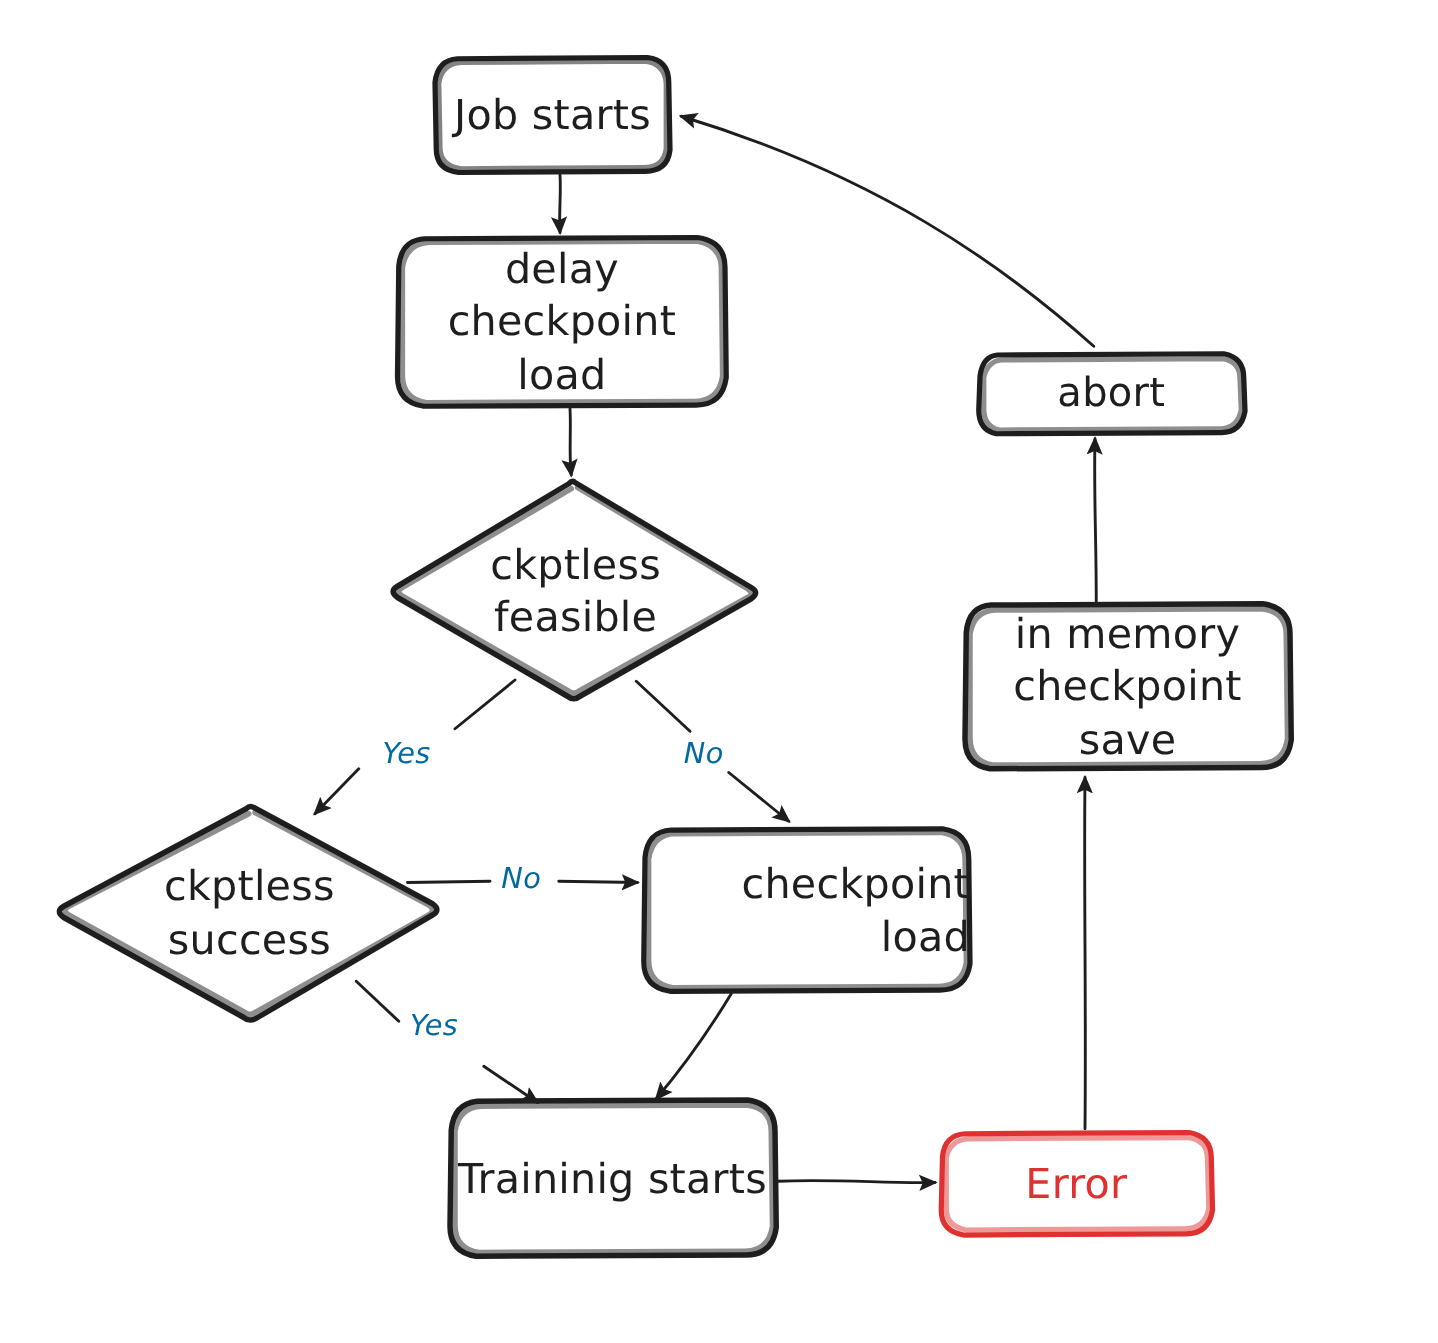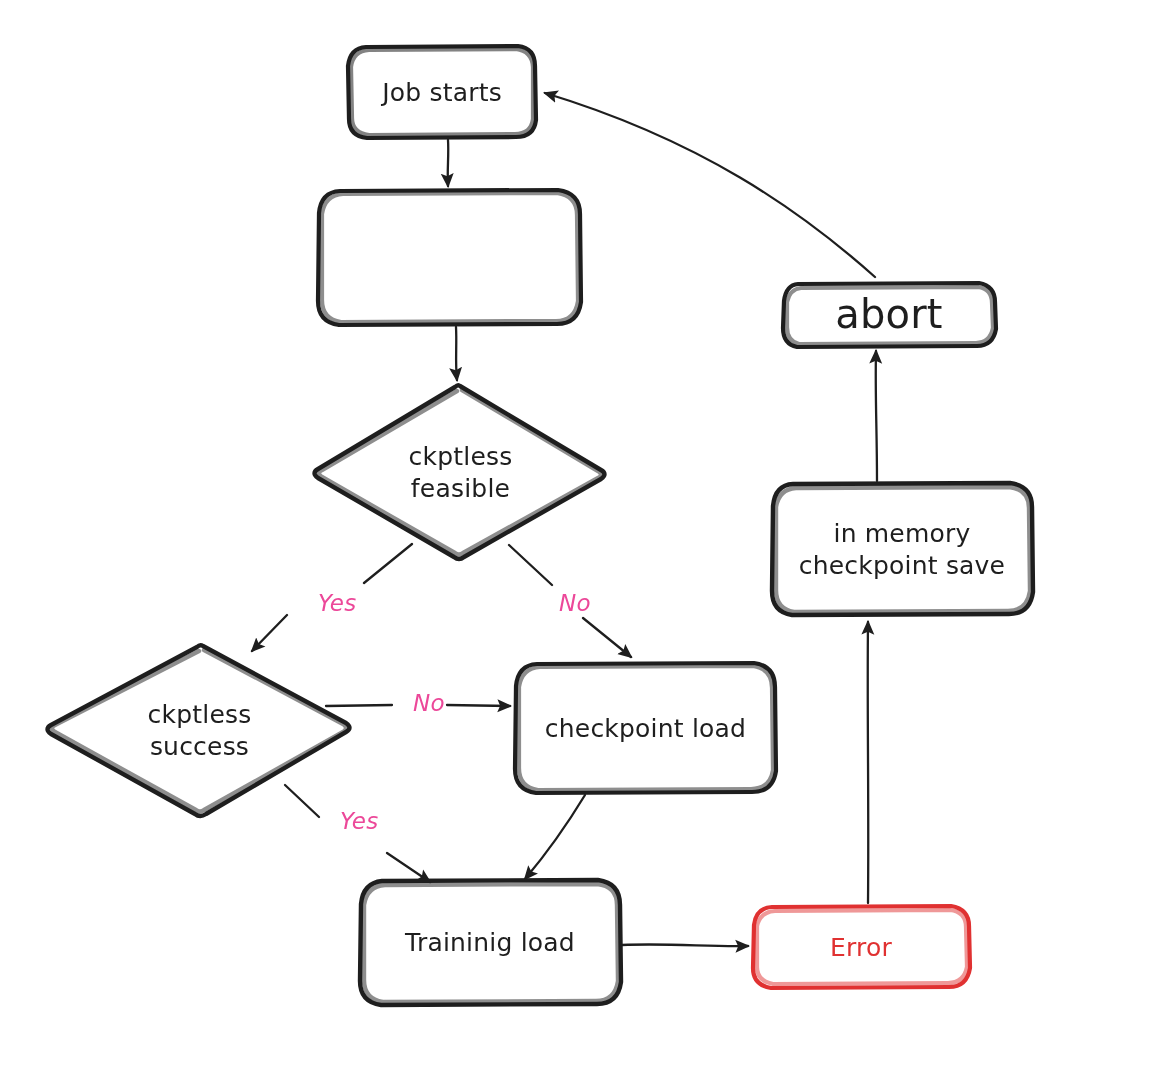--- a/index.html
+++ b/index.html
@@ -34,30 +34,29 @@
     text-align: center;
     color: #1e1e1e;
     font-family: "DejaVu Sans", sans-serif;
     line-height: 1.28;
     white-space: pre-line;
     letter-spacing: 0.2px;
     pointer-events: none;
   }
   .edge-label {
     position: absolute;
-    color: #ec4899;
+    color: #0369a1;
     font-family: "DejaVu Sans", sans-serif;
     font-size: 23px;
     font-style: italic;
     letter-spacing: 0.3px;
     pointer-events: none;
-    margin-left: 12px;
   }
-  .fs-box { font-size: 25px; }
-  .fs-big { font-size: 40px; }
+  .fs-box { font-size: 33px; }
+  .fs-big { font-size: 32px; }
   .clr-err { color: #e03131; border-radius: 25px; }
 </style>
 </head>
 <body>
 
 <div id="canvas">
 
   <svg class="layer" viewBox="0 0 1150 1074" xmlns="http://www.w3.org/2000/svg">
     <defs>
       <marker id="arrow" viewBox="0 0 10 10" refX="8.6" refY="5" markerWidth="6.4" markerHeight="6.4" orient="auto-start-reverse">
@@ -136,30 +135,32 @@
 
       <g stroke="#1e1e1e" stroke-width="4.2">
         <path d="M 798 284 L 979 283 Q 995 286 995 302 L 996 329 Q 993 346 977 346 L 797 347 Q 783 344 783 328 L 784 301 Q 786 285 798 284 Z"></path>
         <path d="M 801 288 L 978 287 Q 992 289 992 303 L 993 328 Q 990 343 976 343 L 799 344 Q 787 341 787 327 L 787 302 Q 790 289 801 288" opacity="0.5"></path>
       </g>
     </g>
   </svg>
 
   <div class="node-label fs-box" style="left:348px; top:46px; width:188px; height:93px;">Job starts</div>
 
+  <div class="node-label fs-box" style="left:318px; top:190px; width:263px; height:135px;">delay checkpoint
+load</div>
 
   <div class="node-label fs-box" style="left:315px; top:385px; width:291px; height:176px;">ckptless
 feasible</div>
 
   <div class="node-label fs-box" style="left:48px; top:645px; width:303px; height:171px;">ckptless
 success</div>
 
   <div class="node-label fs-box" style="left:515px; top:663px; width:261px; height:131px;text-align:right;">checkpoint load</div>
 
-  <div class="node-label fs-box" style="left:360px; top:880px; width:260px; height:126px;">Traininig load</div>
+  <div class="node-label fs-box" style="left:360px; top:880px; width:260px; height:126px;">Traininig starts</div>
 
   <div class="node-label fs-box clr-err" style="left:752px; top:906px; width:218px; height:83px;">Error</div>
 
   <div class="node-label fs-box" style="left:772px; top:483px; width:260px; height:133px;">in memory
 checkpoint save</div>
 
   <div class="node-label fs-big" style="left:783px; top:283px; width:212px; height:63px;">abort</div>
 
   <div class="edge-label" style="left:306px; top:590px;">Yes</div>
 

